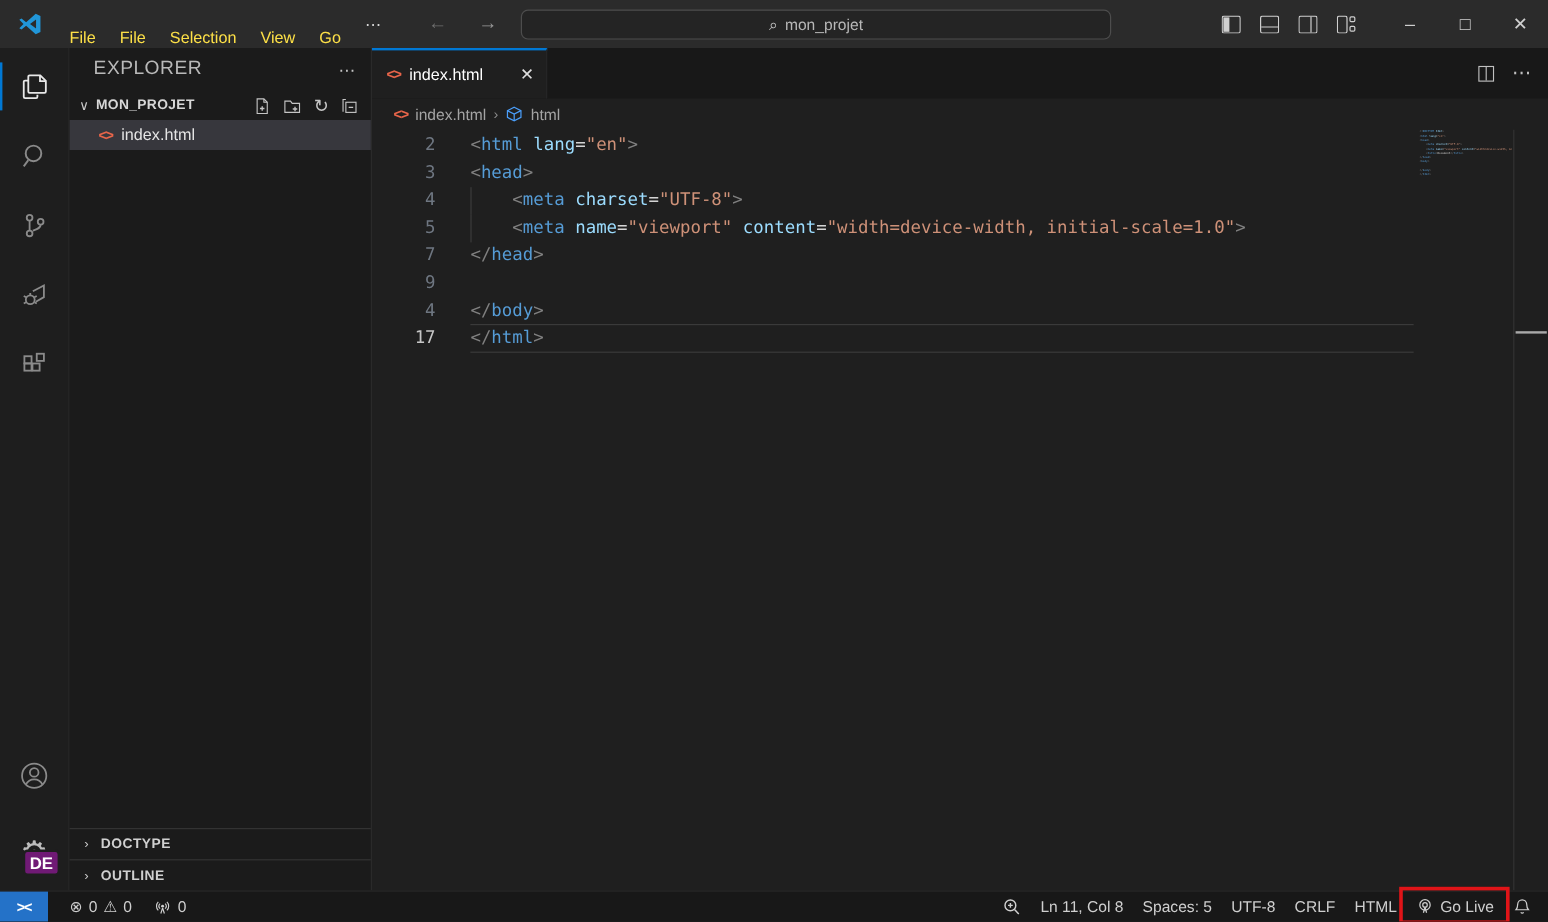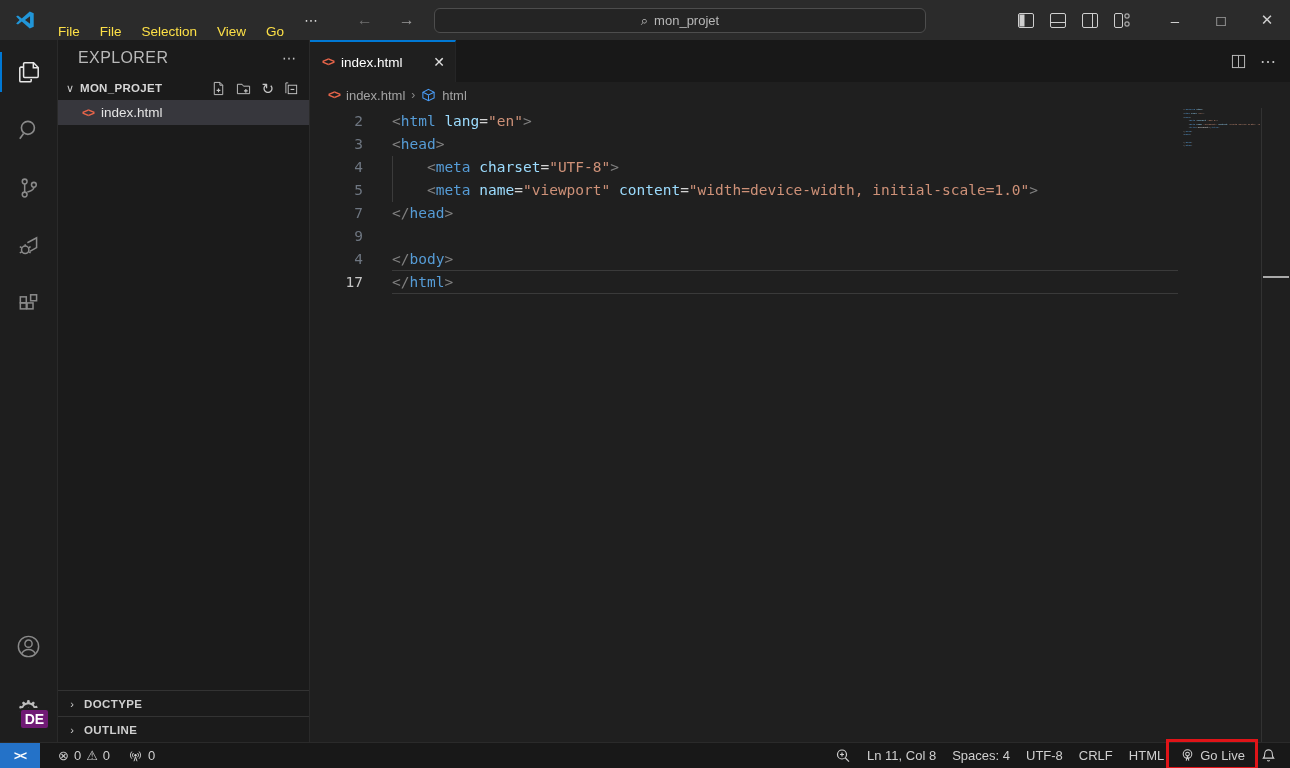--- a/index.html
+++ b/index.html
@@ -373,21 +373,21 @@
       <span class="status-item">
         <span>
             <svg class="icon" width="16" height="16" viewBox="0 0 16 16" fill="none" stroke="#cfcfcf" stroke-width="1.2">
               <circle cx="7" cy="6.5" r="4.5"></circle>
               <line x1="10.4" y1="10" x2="14" y2="13.6"></line>
               <path d="M5 6.5h4M7 4.5v4"></path>
             </svg>
           </span>
       </span>
       <span class="status-item">Ln 11, Col 8</span>
-      <span class="status-item">Spaces: 4</span>
+      <span class="status-item">Spaces: 5</span>
       <span class="status-item">UTF-8</span>
       <span class="status-item">CRLF</span>
       <span class="status-item">HTML</span>
       <span class="golive-wrap">
         <span class="status-item">
           <span>
               <svg class="icon" width="15" height="15" viewBox="0 0 16 16" fill="none" stroke="#cfcfcf" stroke-width="1.1">
                 <circle cx="8" cy="6.5" r="2"></circle>
                 <circle cx="8" cy="6.5" r="4.6"></circle>
                 <path d="M8 8.5 6.6 13.5M8 8.5 9.4 13.5"></path>

